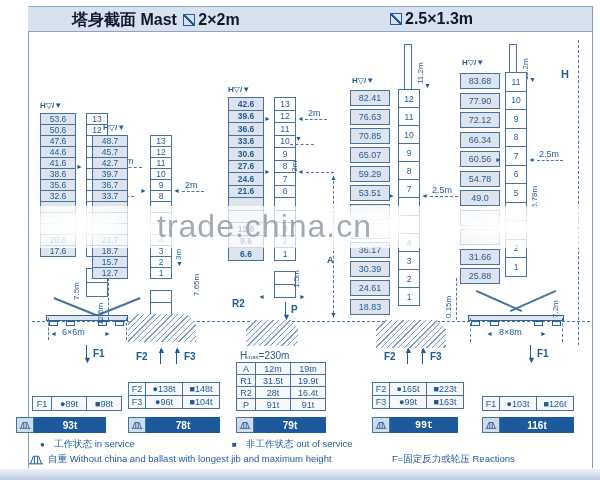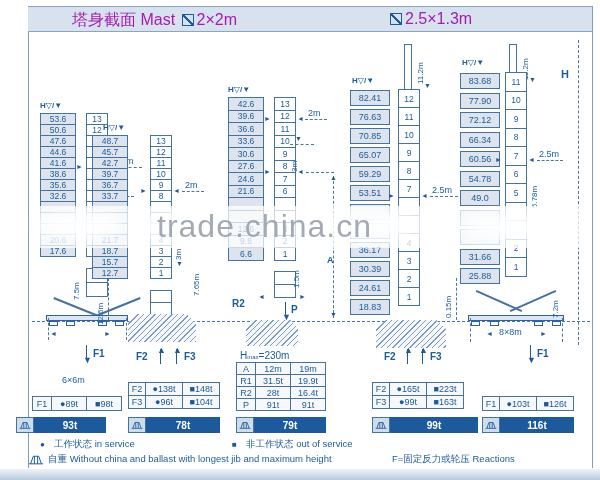--- a/index.html
+++ b/index.html
@@ -2,21 +2,21 @@
 <html><head>
 <meta charset="utf-8">
 <style>
   html,body{margin:0;padding:0;background:#fff;}
   #stage{position:relative;width:600px;height:480px;background:#fff;overflow:hidden;
          font-family:"Liberation Sans","DejaVu Sans",sans-serif;color:#1e5a99;}
   .abs{position:absolute;}
   
   .titlebar{left:28px;top:6px;width:564px;height:26px;background:#d8e2ee;
             border-top:1px solid #8aa6c4;border-bottom:1px solid #8aa6c4;box-sizing:border-box;}
-  .title-text{font-size:16px;font-weight:normal;color:#a21caf;white-space:nowrap;}
+  .title-text{font-size:16px;font-weight:bold;color:#0f172a;white-space:nowrap;}
   .secsym{display:inline-block;width:10px;height:10px;border:1.5px solid #1d5a9b;margin:0 3px -1px 2px;
           background:linear-gradient(to top right,transparent 44%,#1d5a9b 44%,#1d5a9b 56%,transparent 56%);}
   .vline{width:1px;background:#7d9cc0;}
   
   .stack{display:flex;flex-direction:column;}
   .vcell{width:var(--vw,36px);height:var(--rh,12px);margin-top:-1px;border:1px solid #46729f;
          background:#dee4ed;color:#1e5a99;font-size:8.5px;display:flex;align-items:center;
          justify-content:center;box-sizing:border-box;}
   .gapped .vcell{height:16px;margin:0 0 var(--vgap,3px) 0;font-size:9px;}
   .mcell{width:22px;height:var(--rh,12px);margin-top:-1px;border:1px solid #46729f;background:#fff;
@@ -126,21 +126,21 @@
   <div class="abs leg" style="left:52px;top:306px;width:48px;transform:rotate(22deg);"></div>
   <div class="abs leg" style="left:94px;top:306px;width:48px;transform:rotate(-22deg);"></div>
   <div class="abs beam" style="left:46px;top:315px;width:82px;height:6px;"></div>
   <div class="abs bogie" style="left:49px;top:321px;"></div>
   <div class="abs bogie" style="left:66px;top:321px;"></div>
   <div class="abs bogie" style="left:98px;top:321px;"></div>
   <div class="abs bogie" style="left:115px;top:321px;"></div>
   <div class="abs dashv" style="left:48px;top:318px;height:22px;"></div>
   <div class="abs dashv" style="left:126px;top:318px;height:22px;"></div>
   <span class="abs ar" style="left:50px;top:330px;">◄</span>
-  <span class="abs dim" style="left:62px;top:327px;margin-top:48px;">6×6m</span>
+  <span class="abs dim" style="left:62px;top:327px;">6×6m</span>
   <span class="abs ar" style="left:104px;top:330px;">►</span>
   <div class="abs solidv" style="left:86px;top:345px;height:14px;"></div>
   <span class="abs ar9" style="left:83px;top:356px;">▼</span>
   <span class="abs flabel" style="left:93px;top:348px;">F1</span>
 
   <div class="abs hdr" style="left:103px;top:123px;">H▽/▼</div>
   <div class="abs stack" style="left:92px;top:136px;--vw:36px;--rh:12px;">
 
   <div class="vcell">48.7</div>
       <div class="vcell">45.7</div>
@@ -187,21 +187,21 @@
   <div class="abs dashv" style="left:108px;top:278px;height:42px;"></div>
   <div class="abs foundation" style="left:128px;top:314px;width:68px;height:28px;"></div>
   <span class="abs flabel" style="left:136px;top:351px;">F2</span>
   <div class="abs solidv" style="left:160px;top:349px;height:15px;"></div>
   <span class="abs ar9" style="left:157px;top:346px;">▲</span>
   <div class="abs solidv" style="left:176px;top:349px;height:15px;"></div>
   <span class="abs ar9" style="left:173px;top:346px;">▲</span>
   <span class="abs flabel" style="left:184px;top:351px;">F3</span>
 
   <div class="abs hdr" style="left:228px;top:85px;">H▽/▼</div>
-  <div class="abs stack" style="left:228px;top:98px;--vw:36px;--rh:13.5px;">
+  <div class="abs stack" style="left:228px;top:98px;font-weight:bold;--vw:36px;--rh:13.5px;">
 
   <div class="vcell">42.6</div>
       <div class="vcell">39.6</div>
       <div class="vcell">36.6</div>
       <div class="vcell">33.6</div>
       <div class="vcell">30.6</div>
       <div class="vcell">27.6</div>
       <div class="vcell">24.6</div>
       <div class="vcell">21.6</div>
       <div class="vcell"></div>
@@ -445,21 +445,21 @@
       <div class="tcell">●99t</div>
       <div class="tcell">■163t</div>
     </div>
     </div>
   <div class="abs badge" style="left:372px;top:417px;">
     <div class="bicon">
       <svg width="12" height="10" viewBox="0 0 14 12">
           <path d="M2 10 L4.5 3 H9.5 L12 10 M5.5 3 V10 M8.5 3 V10 M0.5 10 H13.5" fill="none" stroke="#1d5a9b" stroke-width="1"></path>
         </svg>
     </div>
-    <div class="bbar" style="width:88px;">99t</div>
+    <div class="bbar" style="width:68px;font-family:Liberation Mono, monospace;">99t</div>
   </div>
 
   <div class="abs" style="left:482px;top:397px;--th:15px;--c0:18px;--c1:38px;--c2:38px;">
 
   <div class="trow">
       <div class="tcell">F1</div>
       <div class="tcell">●103t</div>
       <div class="tcell">■126t</div>
     </div>
     </div>

